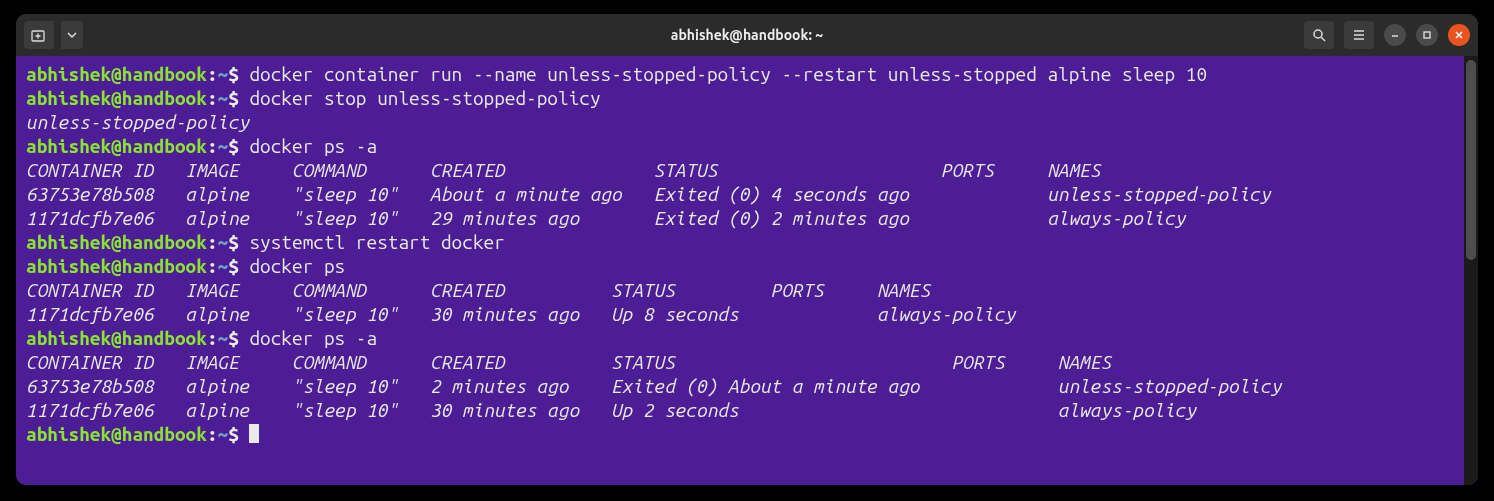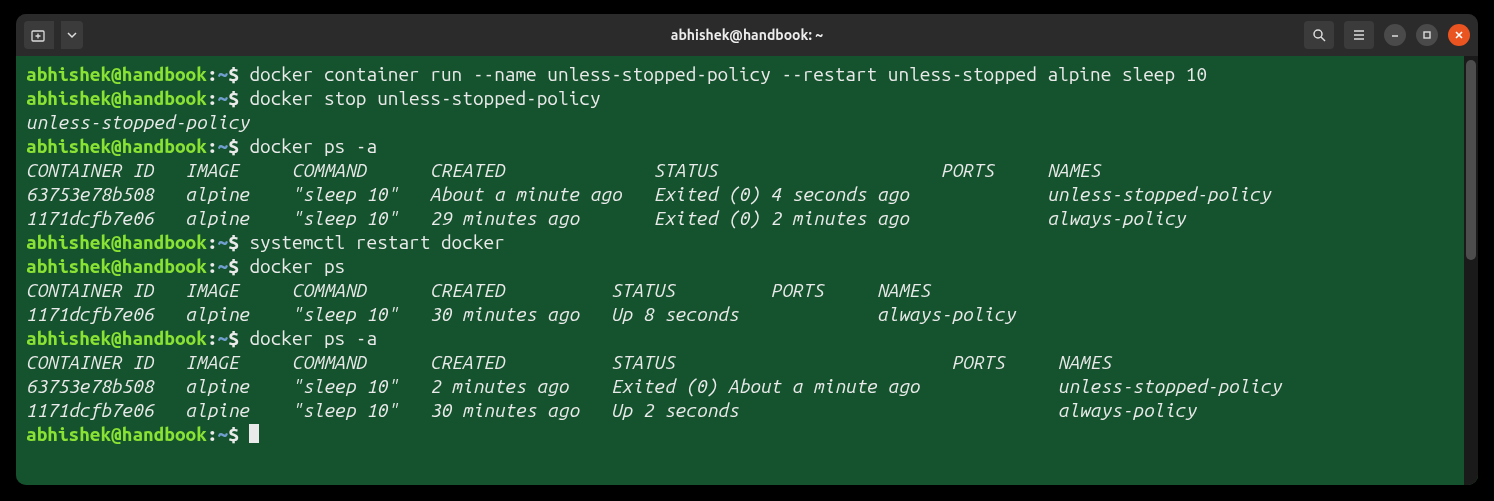--- a/index.html
+++ b/index.html
@@ -67,21 +67,21 @@
     display: flex; align-items: center; justify-content: center;
     color: #111;
   }
   .win-min, .win-max { background: #4a4a4a; color: #ddd; }
   .win-close { background: #e95420; color: #fff; }
   .win-ctl svg { display:block; }
 
   .term-wrap {
     flex: 1 1 auto;
     display: flex;
-    background: #14532d;
+    background: #4c1d95;
     overflow: hidden;
   }
   .term {
     flex: 1 1 auto;
     padding: 6px 8px 6px 10px;
     color: #eaeaea;
     font-size: 19px;
     line-height: 24px;
     white-space: pre;
     letter-spacing: 0px;

